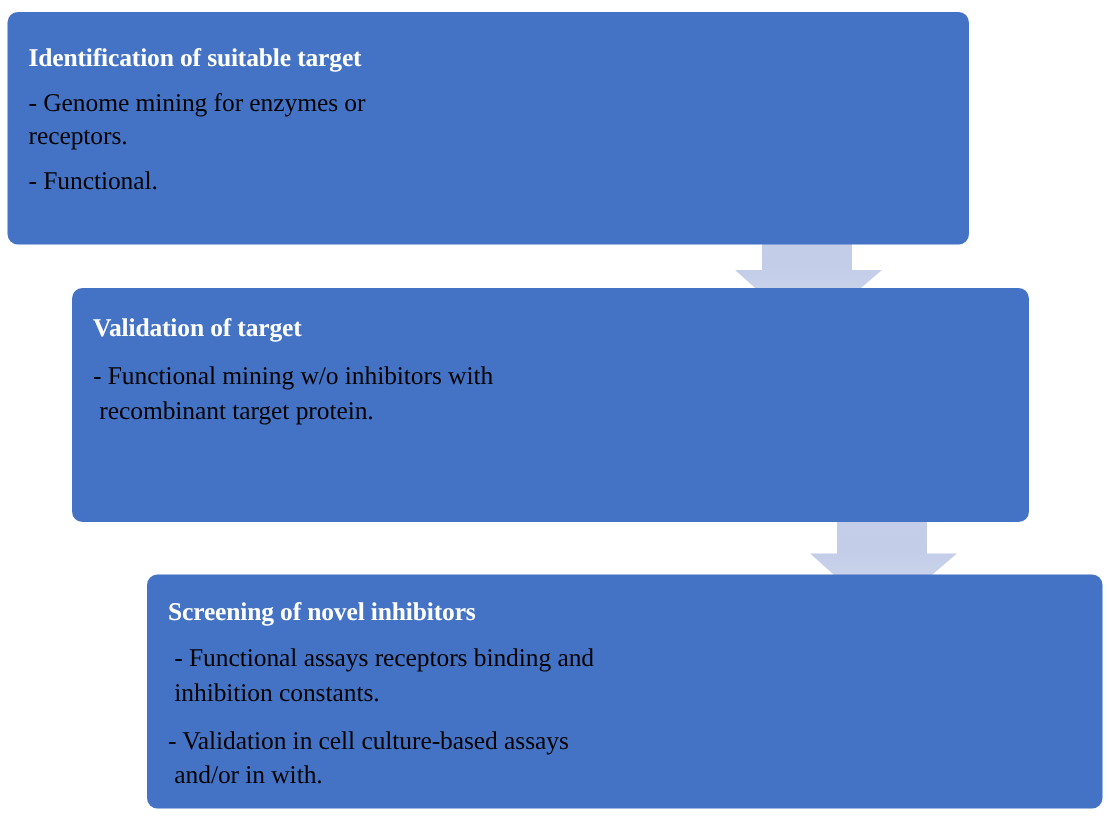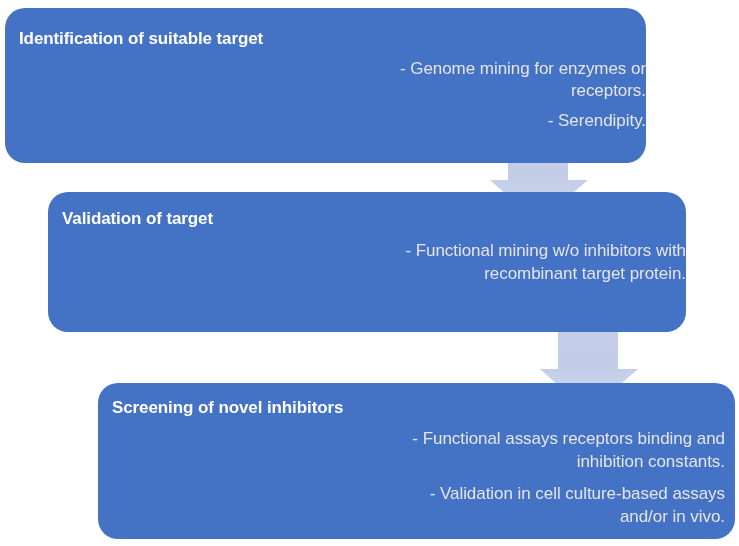--- a/index.html
+++ b/index.html
@@ -14,51 +14,51 @@
     background: #ffffff;
     overflow: hidden;
     font-family: "Liberation Sans", sans-serif;
   }
 
   
   .box {
     position: absolute;
     box-sizing: border-box;
     background: #4472c4;
-    border-radius: 20px;
+    border-radius: 7px;
     color: #ffffff;
     z-index: 2;
+    font-family: Liberation Serif, serif;
   }
   .box-inner {
     padding: 0;
   }
   .box-title {
     font-size: 17px;
     font-weight: bold;
     letter-spacing: -0.1px;
     color: #ffffff;
     white-space: pre;
   }
   .box-line {
     font-size: 17px;
     font-weight: normal;
-    color: #e5e5e5;
+    color: #000000;
     white-space: pre;
     letter-spacing: -0.05px;
-    text-align: right;
   }
 
   
   #box-1 { left: 5px;  top: 8px;   width: 641px; height: 155px; }
   #box-1 .box-inner { padding: 21px 0 0 14px; }
   #box-1 .box-title { margin-bottom: 9px; }
   #box-1 .para { margin-bottom: 8px; line-height: 22px; }
 
   
-  #box-2 { left: 48px; top: 192px; width: 638px; height: 140px; }
+  #box-2 { left: 48px; top: 192px; width: 638px; height: 156px; }
   #box-2 .box-inner { padding: 17px 0 0 14px; }
   #box-2 .box-title { margin-bottom: 10px; }
   #box-2 .para { margin-bottom: 10px; line-height: 23px; }
 
   
   #box-3 { left: 98px; top: 383px; width: 637px; height: 156px; }
   #box-3 .box-inner { padding: 15px 10px 0 14px; }
   #box-3 .box-title { margin-bottom: 9px; }
   #box-3 .para { margin-bottom: 9px; line-height: 23px; }
 
@@ -101,35 +101,35 @@
       </defs>
       <polygon points="19,0 79,0 79,55 99,55 49,98 1,55 19,55" fill="url(#agrad2)"></polygon>
     </svg>
   </div>
 
   <div class="box" id="box-1">
     <div class="box-inner">
       <div class="box-title">Identification of suitable target</div>
       <div class="box-line para">- Genome mining for enzymes or
 receptors.</div>
-      <div class="box-line para">- Serendipity.</div>
+      <div class="box-line para">- Functional.</div>
     </div>
   </div>
 
   <div class="box" id="box-2">
     <div class="box-inner">
       <div class="box-title">Validation of target</div>
       <div class="box-line para">- Functional mining w/o inhibitors with
  recombinant target protein.</div>
     </div>
   </div>
 
   <div class="box" id="box-3">
     <div class="box-inner">
       <div class="box-title">Screening of novel inhibitors</div>
       <div class="box-line para"> - Functional assays receptors binding and
  inhibition constants.</div>
       <div class="box-line para">- Validation in cell culture-based assays
- and/or in vivo.</div>
+ and/or in with.</div>
     </div>
   </div>
 
 </div>
 
 </body></html>

